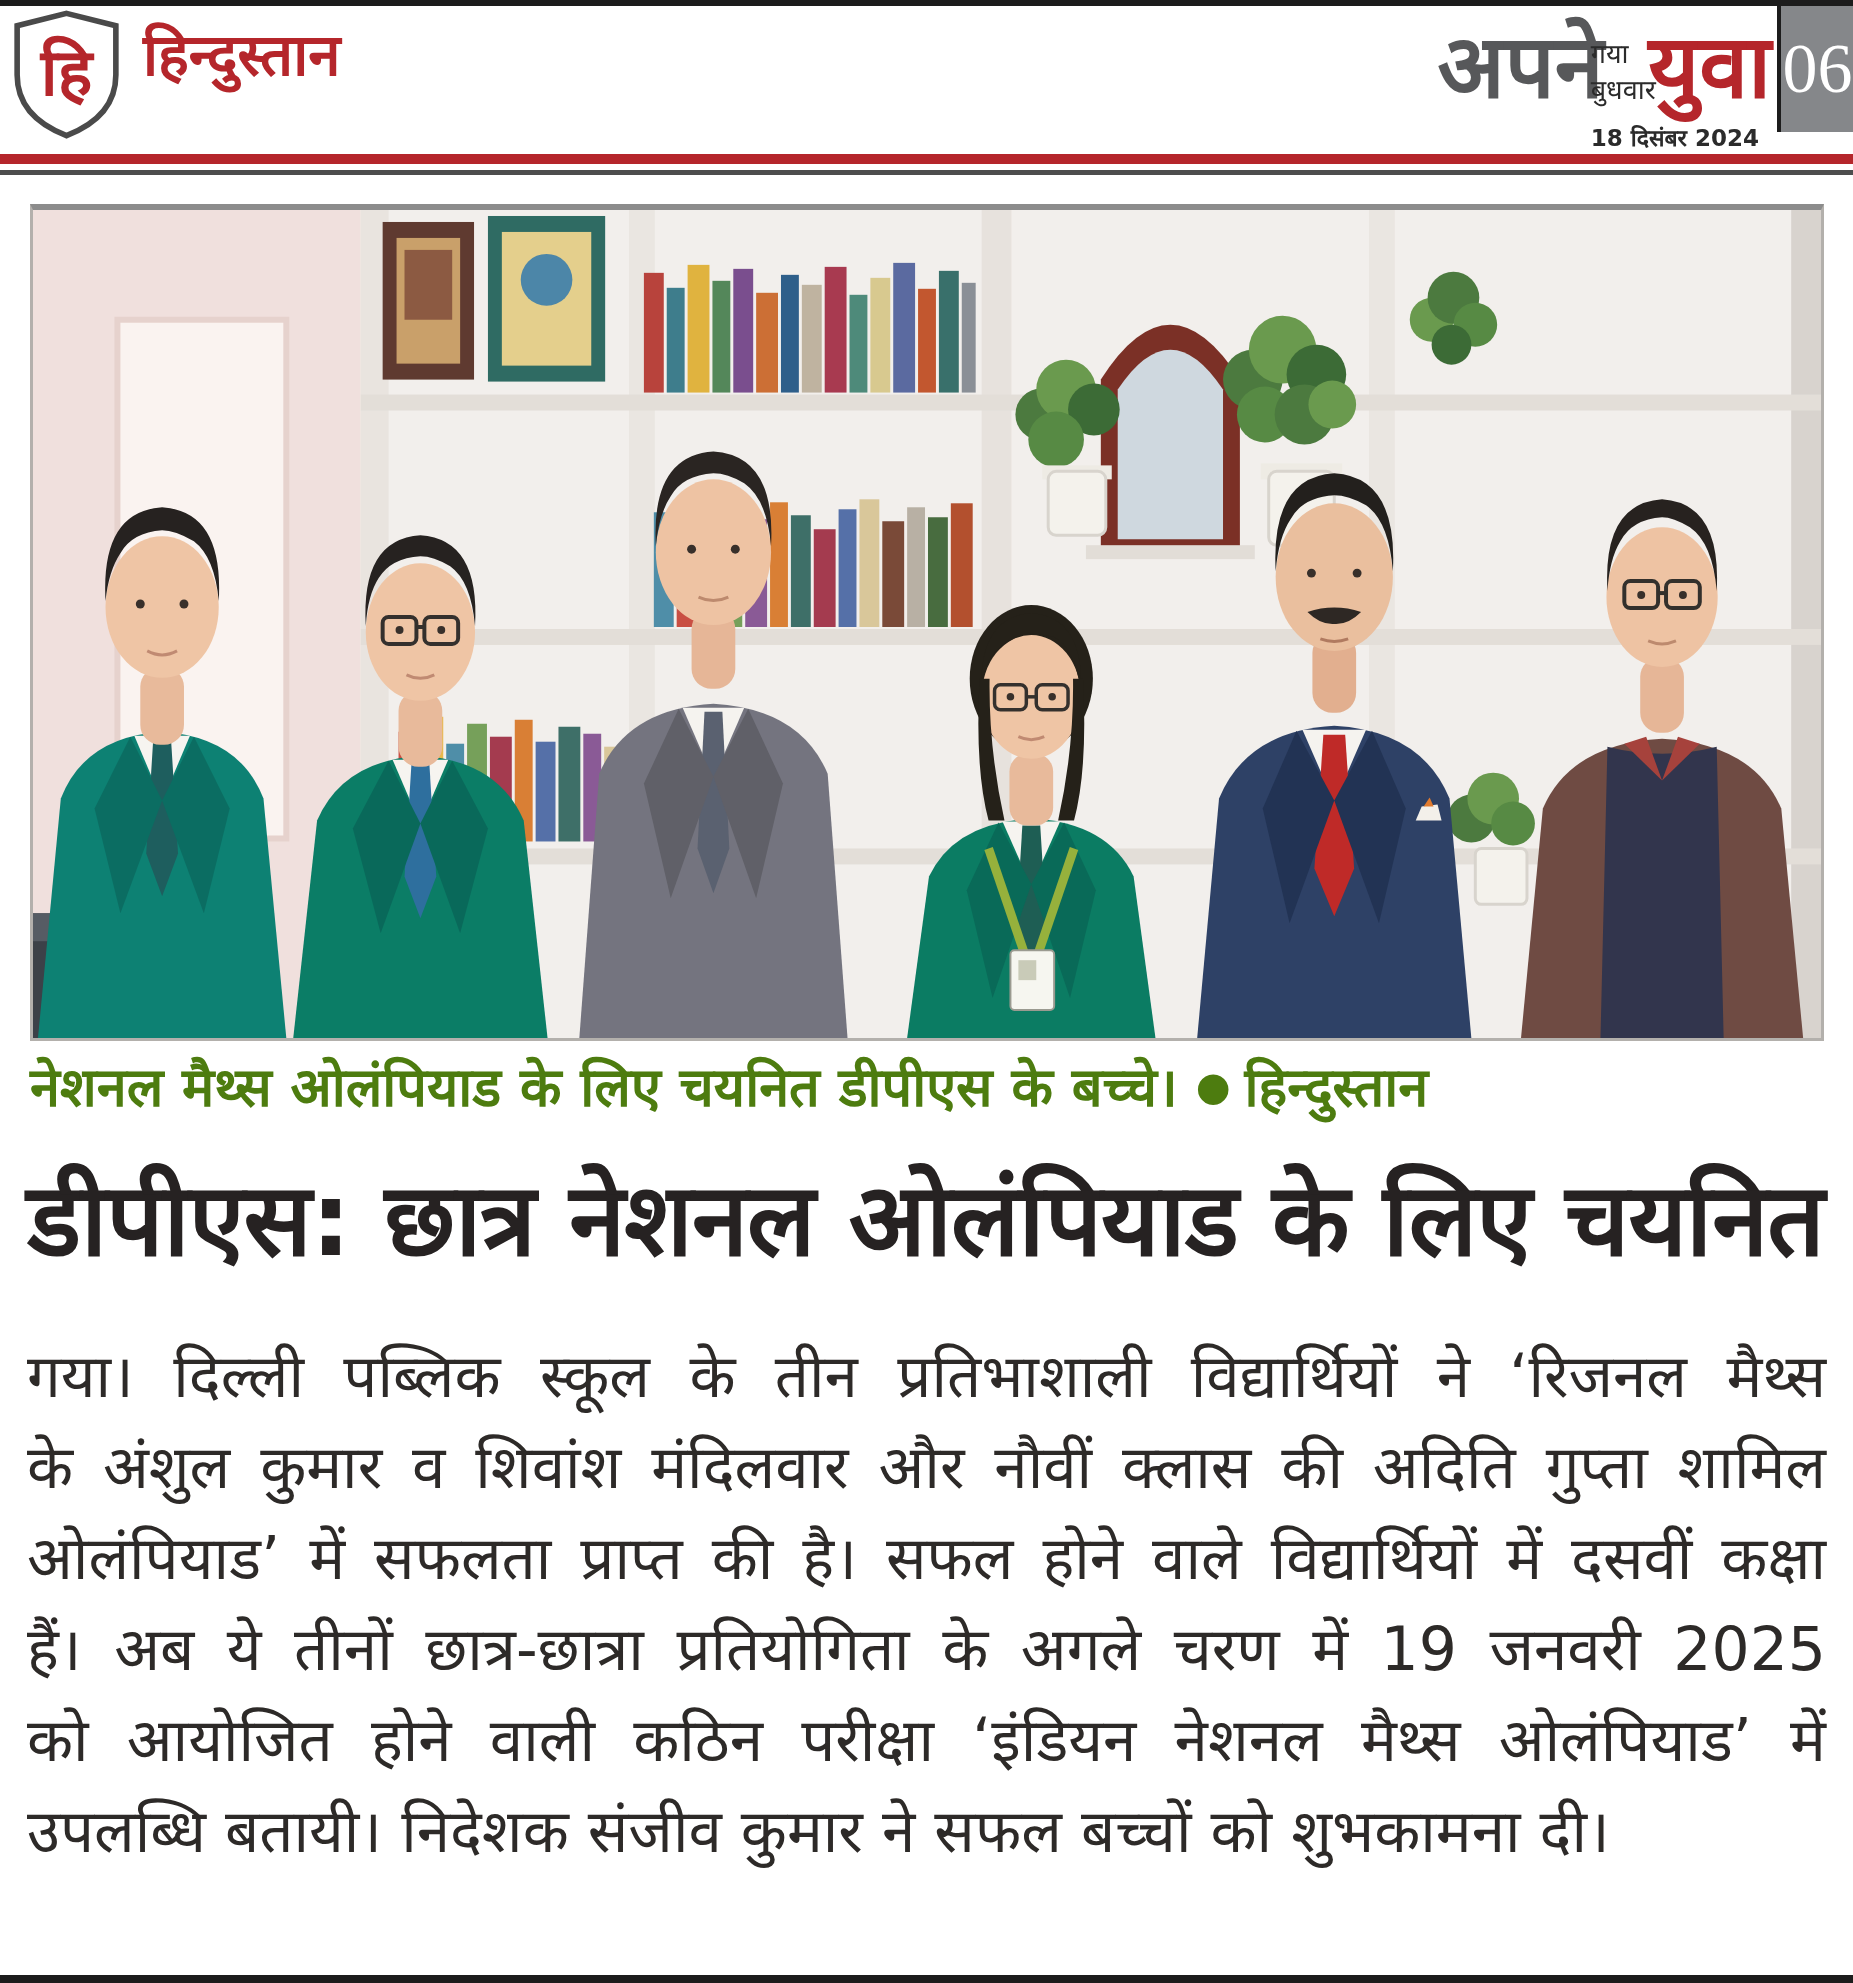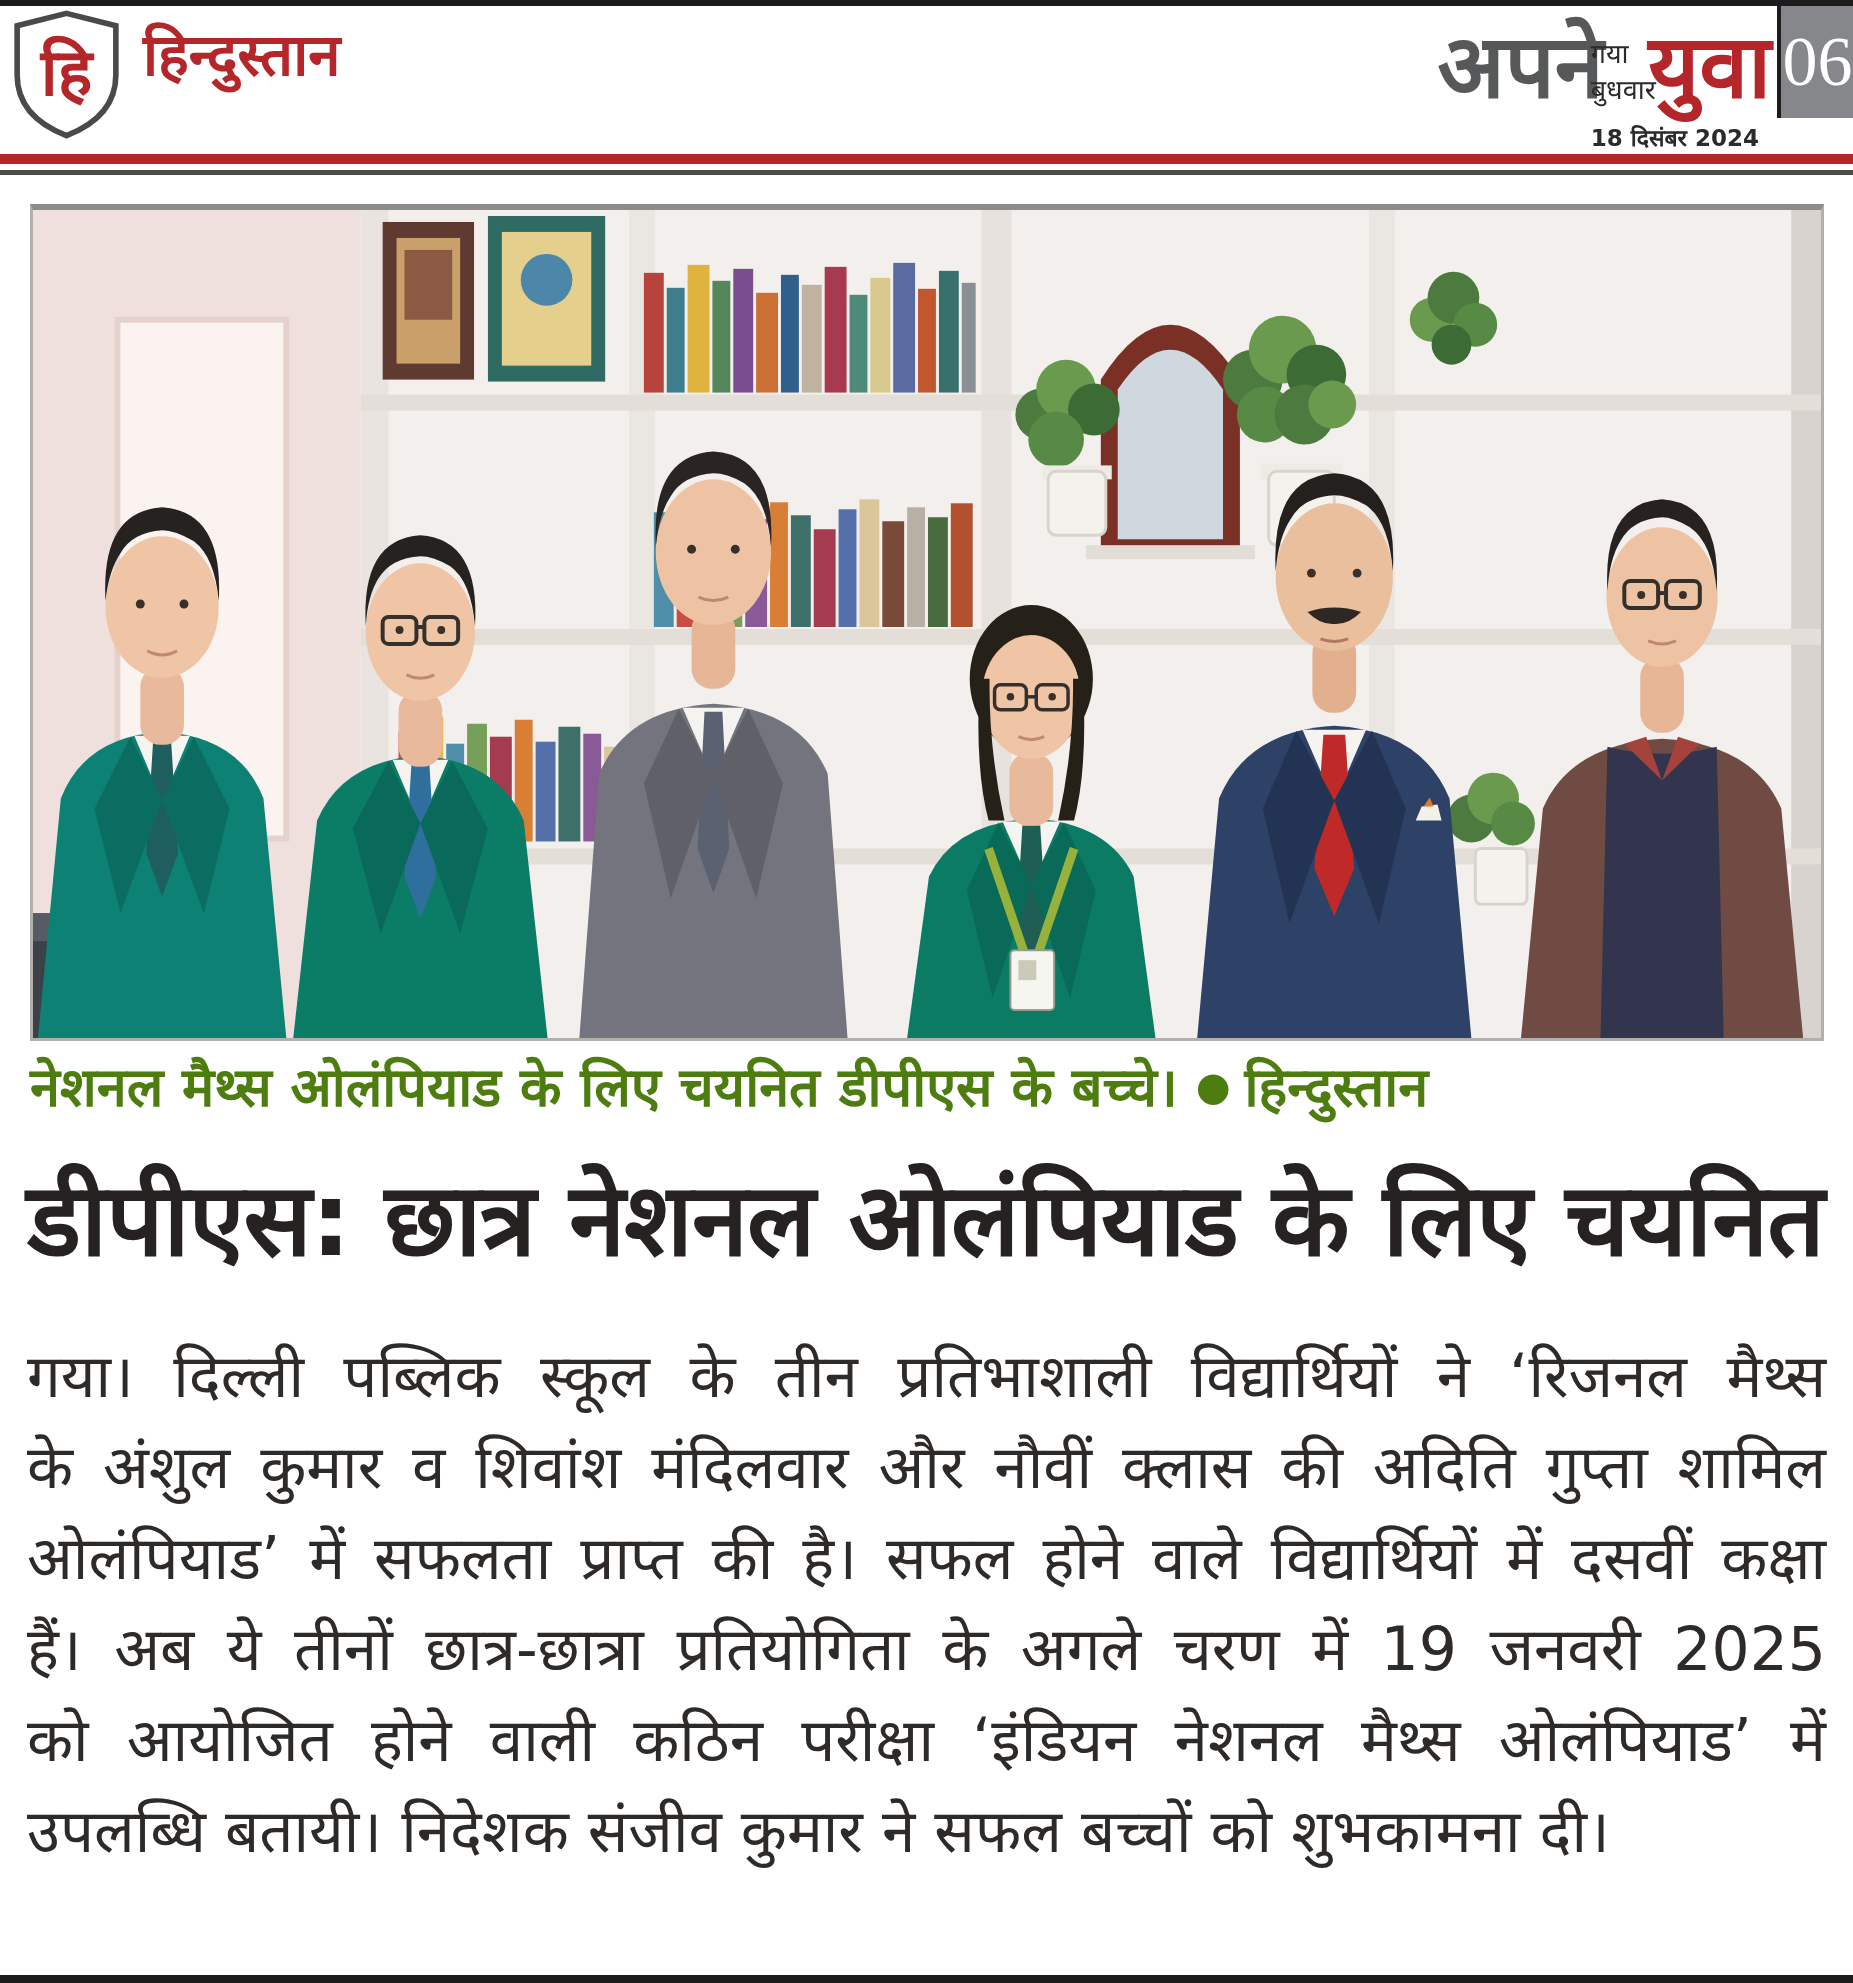--- a/index.html
+++ b/index.html
@@ -23,21 +23,21 @@
     font-size:88px;font-weight:bold;line-height:117px;white-space:nowrap;
   }
   .t-gray{color:#57585a;}
   .t-red{color:#b5262b;margin-left:14px;}
   .edition{
     position:absolute;right:95px;top:30px;
     font-size:27px;color:#2b2b2b;line-height:36px;
   }
   .edition .ed-date{font-size:23px;font-weight:bold;margin-top:12px;}
   .page-box{
-    position:absolute;right:0;top:0;width:73px;height:112px;background:#85878a;
+    position:absolute;right:0;top:0;width:73px;height:126px;background:#85878a;
     border-left:4px solid #1c1c1c;display:flex;align-items:center;justify-content:center;
   }
   .page-box span{
     font-family:"Liberation Serif", serif;font-size:70px;color:#ffffff;font-weight:400;
   }
   .rule-red{position:absolute;left:0;top:154px;width:1854px;height:10px;background:#b5262b;}
   .rule-gray{position:absolute;left:0;top:170px;width:1854px;height:5px;background:#4d4d4d;}
 
   
   .photo{

